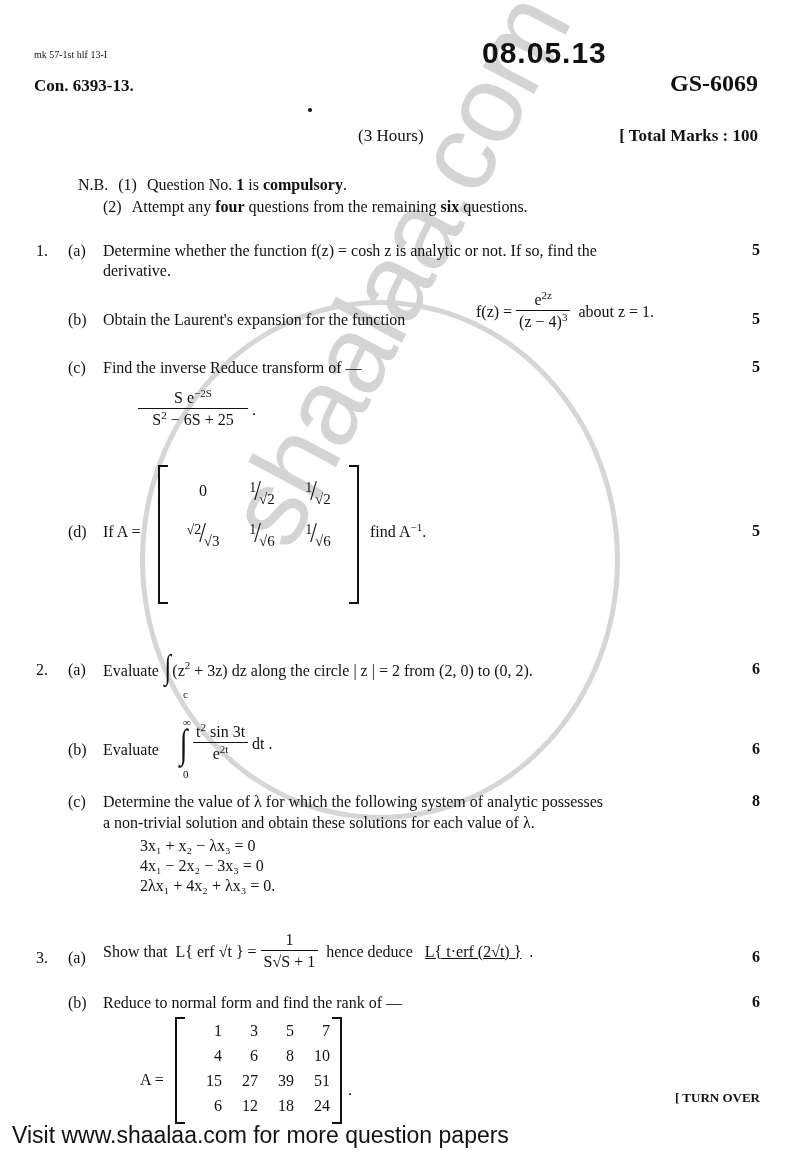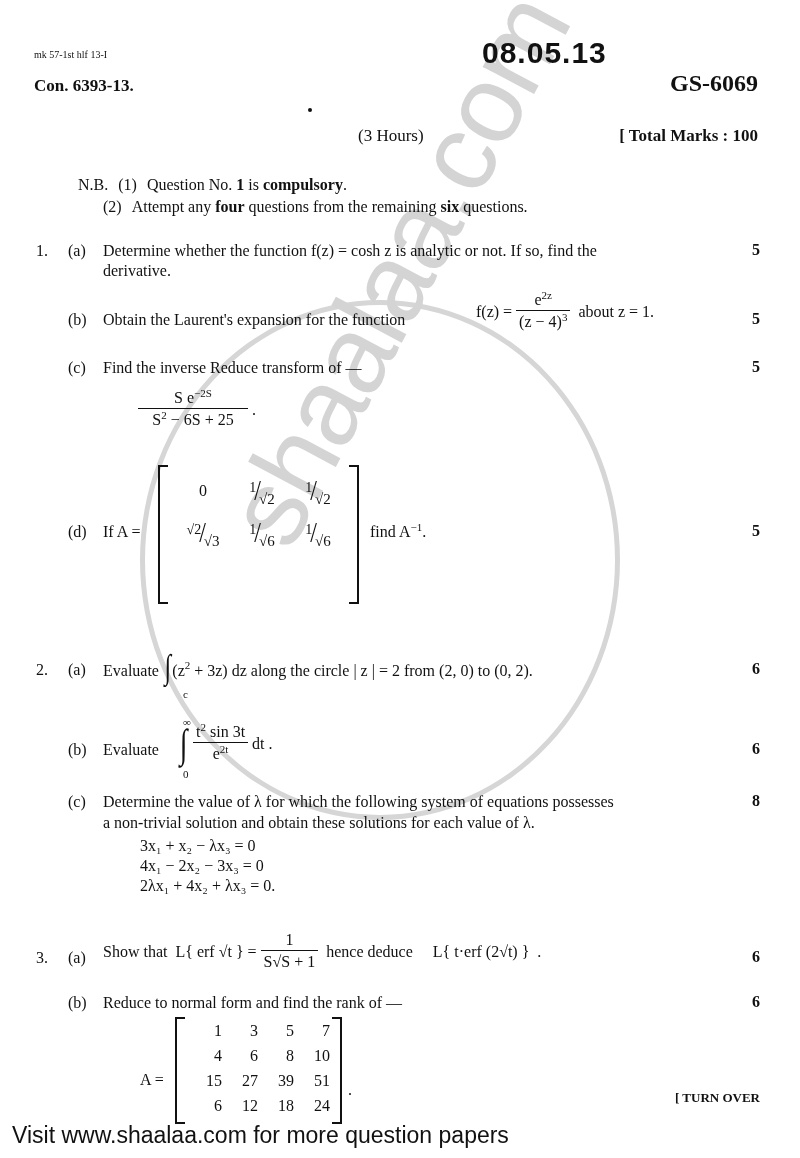--- a/index.html
+++ b/index.html
@@ -130,40 +130,40 @@
 <div class="abs q" style="left:193px;top:722px;white-space:nowrap;">
   <span class="frac">
     <span class="num"><span>t</span><span class="sup">2</span><span> sin 3t</span></span>
     <span class="den"><span>e</span><span class="sup">2t</span></span>
   </span>
   <span style="vertical-align:middle;">dt .</span>
 </div>
 <div class="mark" style="top:740px;">6</div>
 
 <div class="abs q" style="left:68px;top:792px;">(c)</div>
-<div class="abs q" style="left:103px;top:792px;">Determine the value of λ for which the following system of equations possesses</div>
+<div class="abs q" style="left:103px;top:792px;">Determine the value of λ for which the following system of analytic possesses</div>
 <div class="abs q" style="left:103px;top:813px;">a non-trivial solution and  obtain these solutions for each value of λ.</div>
 <div class="mark" style="top:792px;">8</div>
 <div class="abs q" style="left:140px;top:836px;line-height:20px;">
   <div>3x₁ + x₂ − λx₃ = 0</div>
   <div>4x₁ − 2x₂ − 3x₃ = 0</div>
   <div>2λx₁ + 4x₂ + λx₃ = 0.</div>
 </div>
 
 <div class="abs q" style="left:36px;top:948px;">3.</div>
 <div class="abs q" style="left:68px;top:948px;">(a)</div>
 <div class="abs q" style="left:103px;top:930px;white-space:nowrap;">
   <span style="vertical-align:middle;">Show that</span>
   <span style="vertical-align:middle;margin-left:4px;">L{ erf √t } =</span>
   <span class="frac">
     <span class="num">1</span>
     <span class="den">S√S + 1</span>
   </span>
   <span style="vertical-align:middle;margin-left:4px;">hence deduce</span>
-  <span style="vertical-align:middle;margin-left:16px;">L{ t·erf (2√t) }</span>
+  <span style="vertical-align:middle;margin-left:8px;text-decoration:underline;">L{ t·erf (2√t) }</span>
   <span style="vertical-align:middle;margin-left:4px;">.</span>
 </div>
 <div class="mark" style="top:948px;">6</div>
 
 <div class="abs q" style="left:68px;top:993px;">(b)</div>
 <div class="abs q" style="left:103px;top:993px;">Reduce to normal form and find the rank of —</div>
 <div class="mark" style="top:993px;">6</div>
 <div class="abs q" style="left:140px;top:1070px;">A =</div>
 <div class="bracket l" style="left:175px;top:1017px;height:103px;"></div>
 <div class="bracket r" style="left:332px;top:1017px;height:103px;"></div>

